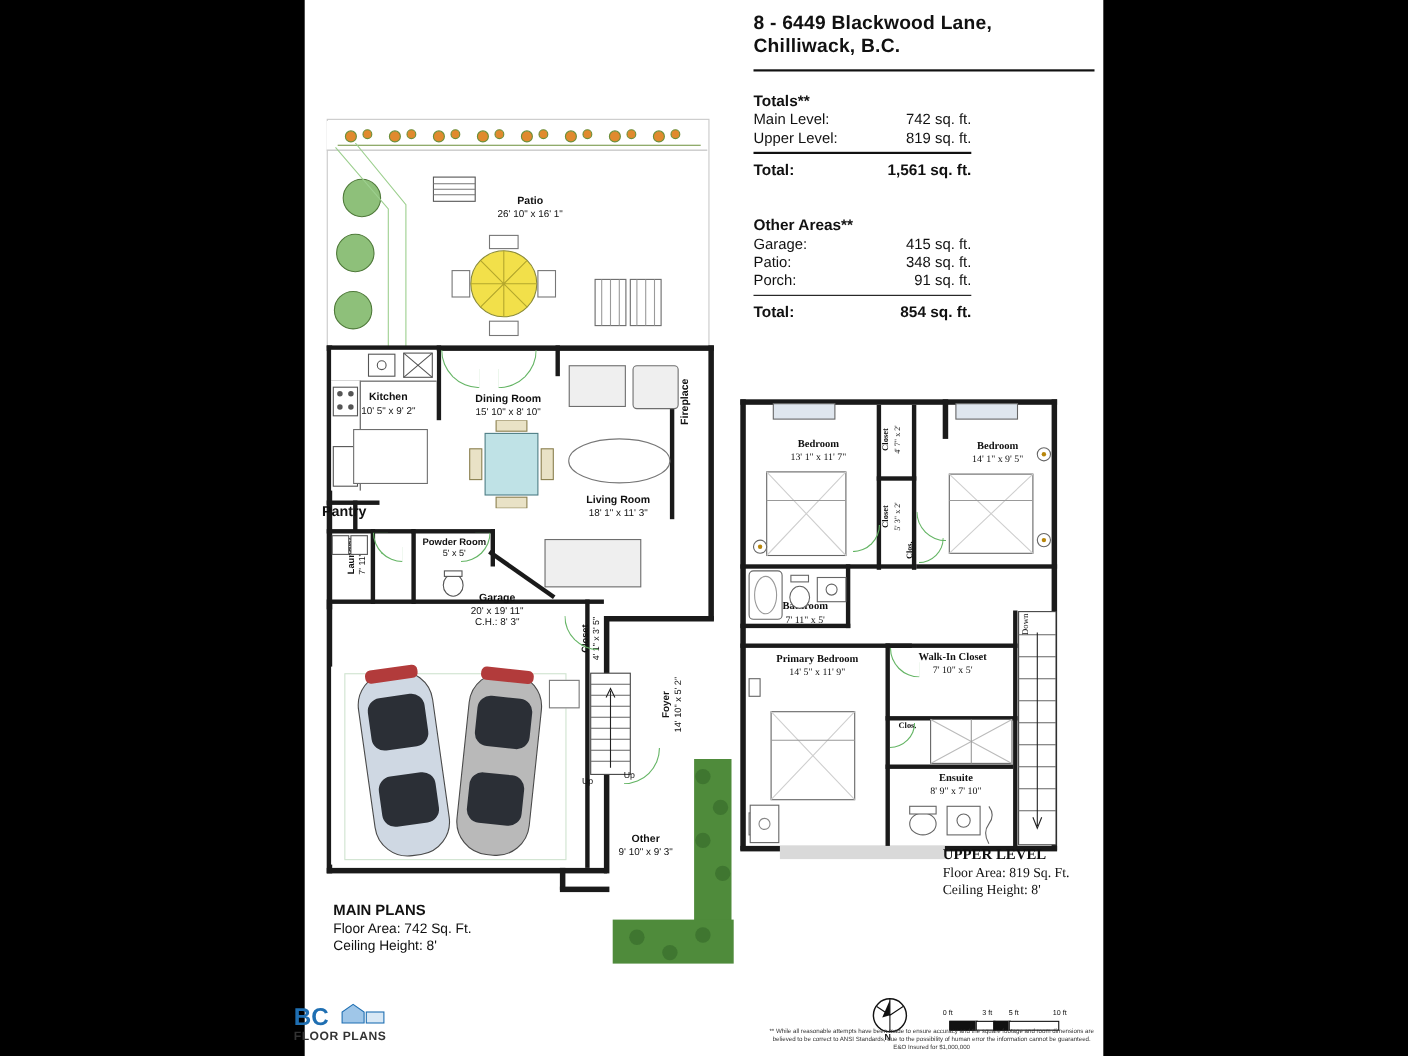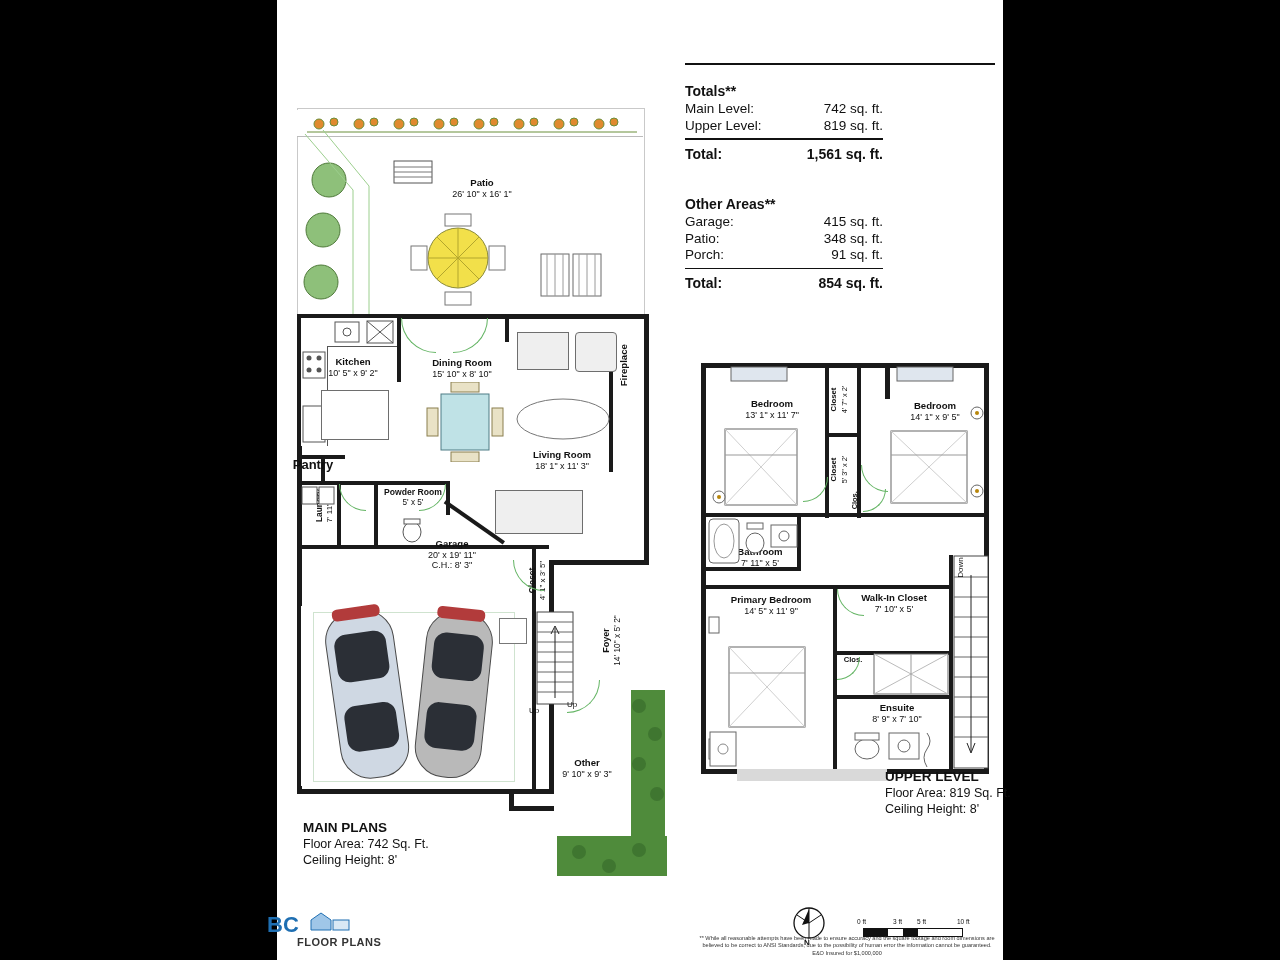--- a/index.html
+++ b/index.html
@@ -35,32 +35,36 @@
   .swingR{position:absolute;border:1px solid #63b463;border-top:none;border-left:none;border-radius:0 0 100% 0;}
 
   
   .cap{position:absolute;font-size:12.5px;color:#111;line-height:16px;}
   .cap .t{font-weight:bold;font-size:13.5px;}
 
   
   #disc{position:absolute;left:420px;top:935px;width:300px;font-size:5.6px;color:#333;text-align:center;line-height:7.4px;}
   #logo{position:absolute;left:0px;top:912px;width:130px;}
   #logo .bc{font-size:22px;font-weight:bold;color:#1f6fb2;font-family:"Liberation Sans",sans-serif;}
-  #logo .fp{font-size:11px;font-weight:bold;color:#333;letter-spacing:.5px;margin-left:30px;}
+  #logo .fp{font-size:11px;font-weight:bold;color:#333;letter-spacing:.5px;}
 
   
   .scaleseg{position:absolute;height:7px;border:1px solid #111;}
   .scaletxt{position:absolute;font-size:6.5px;color:#111;}
 </style>
 </head>
 <body>
 
 <div id="stage">
   <div id="sheet">
 
+    <div class="abs" id="title">
+      <div class="line">8 - 6449 Blackwood Lane,</div>
+      <div class="line">Chilliwack, B.C.</div>
+    </div>
     <div class="abs" id="titleRule"></div>
 
     <div class="abs totblk" style="left:408px;top:83px;width:198px;">
       <div class="hd">Totals**</div>
       <div class="row">
         <span class="lbl">Main Level:</span>
         <span class="val">742 sq. ft.</span>
       </div>
       <div class="row">
         <span class="lbl">Upper Level:</span>
@@ -344,21 +348,21 @@
       <div class="swing" style="left:62px;top:484px;width:26px;height:26px;"></div>
       <div class="swingR" style="left:142px;top:484px;width:26px;height:26px;"></div>
 
       <div class="cap" style="left:26px;top:820px;width:220px;">
         <div class="t">MAIN PLANS</div>
         <div>Floor Area: 742 Sq. Ft.</div>
         <div>Ceiling Height: 8'</div>
       </div>
     </div>
 
-    <div class="abs" id="upperplan" style="left:420px;top:355px;width:306px;height:470px;">
+    <div class="abs" id="upperplan" style="left:392px;top:355px;width:306px;height:470px;font-family:Liberation Serif, serif;">
 
       <div class="wall" style="left:4px;top:8px;width:288px;height:5px;"></div>
       <div class="wall" style="left:4px;top:8px;width:5px;height:410px;"></div>
       <div class="wall" style="left:287px;top:8px;width:5px;height:410px;"></div>
       <div class="wall" style="left:4px;top:414px;width:288px;height:5px;"></div>
       <div class="wall" style="left:188px;top:8px;width:5px;height:36px;"></div>
 
       <div class="wall" style="left:128px;top:13px;width:4px;height:150px;"></div>
       <div class="wall" style="left:160px;top:13px;width:4px;height:150px;"></div>
       <div class="wall" style="left:128px;top:78px;width:36px;height:4px;"></div>

